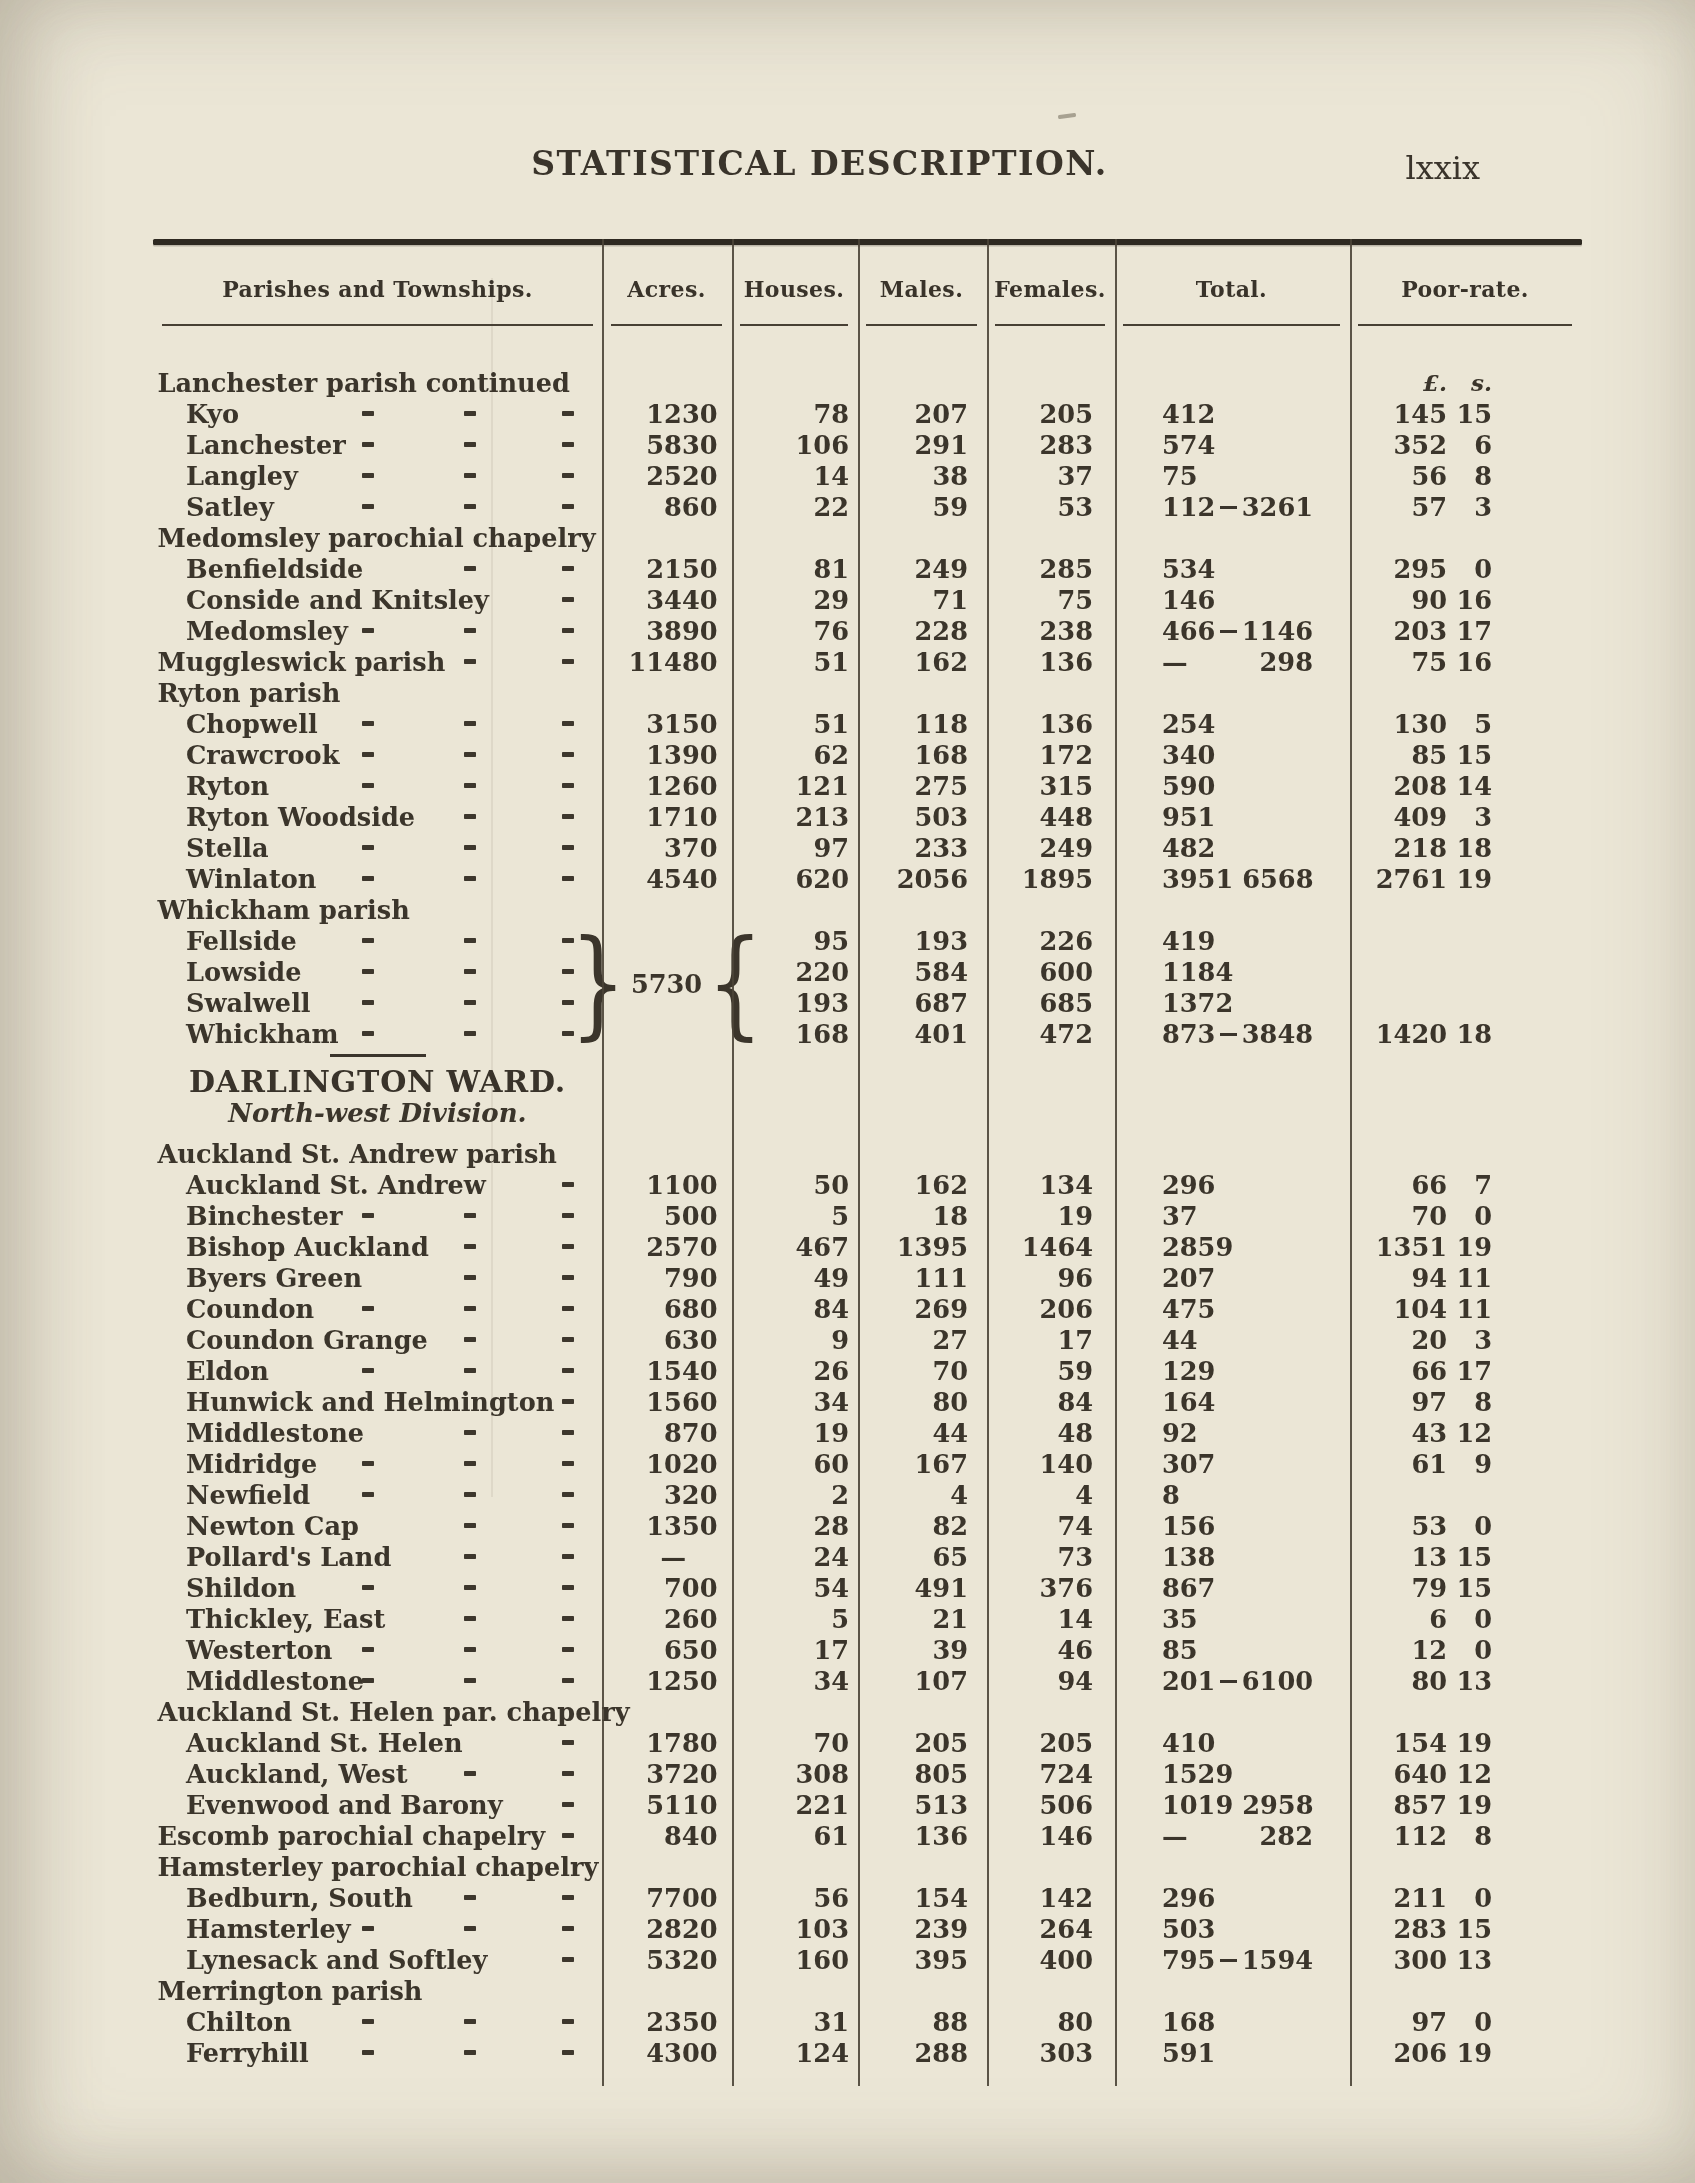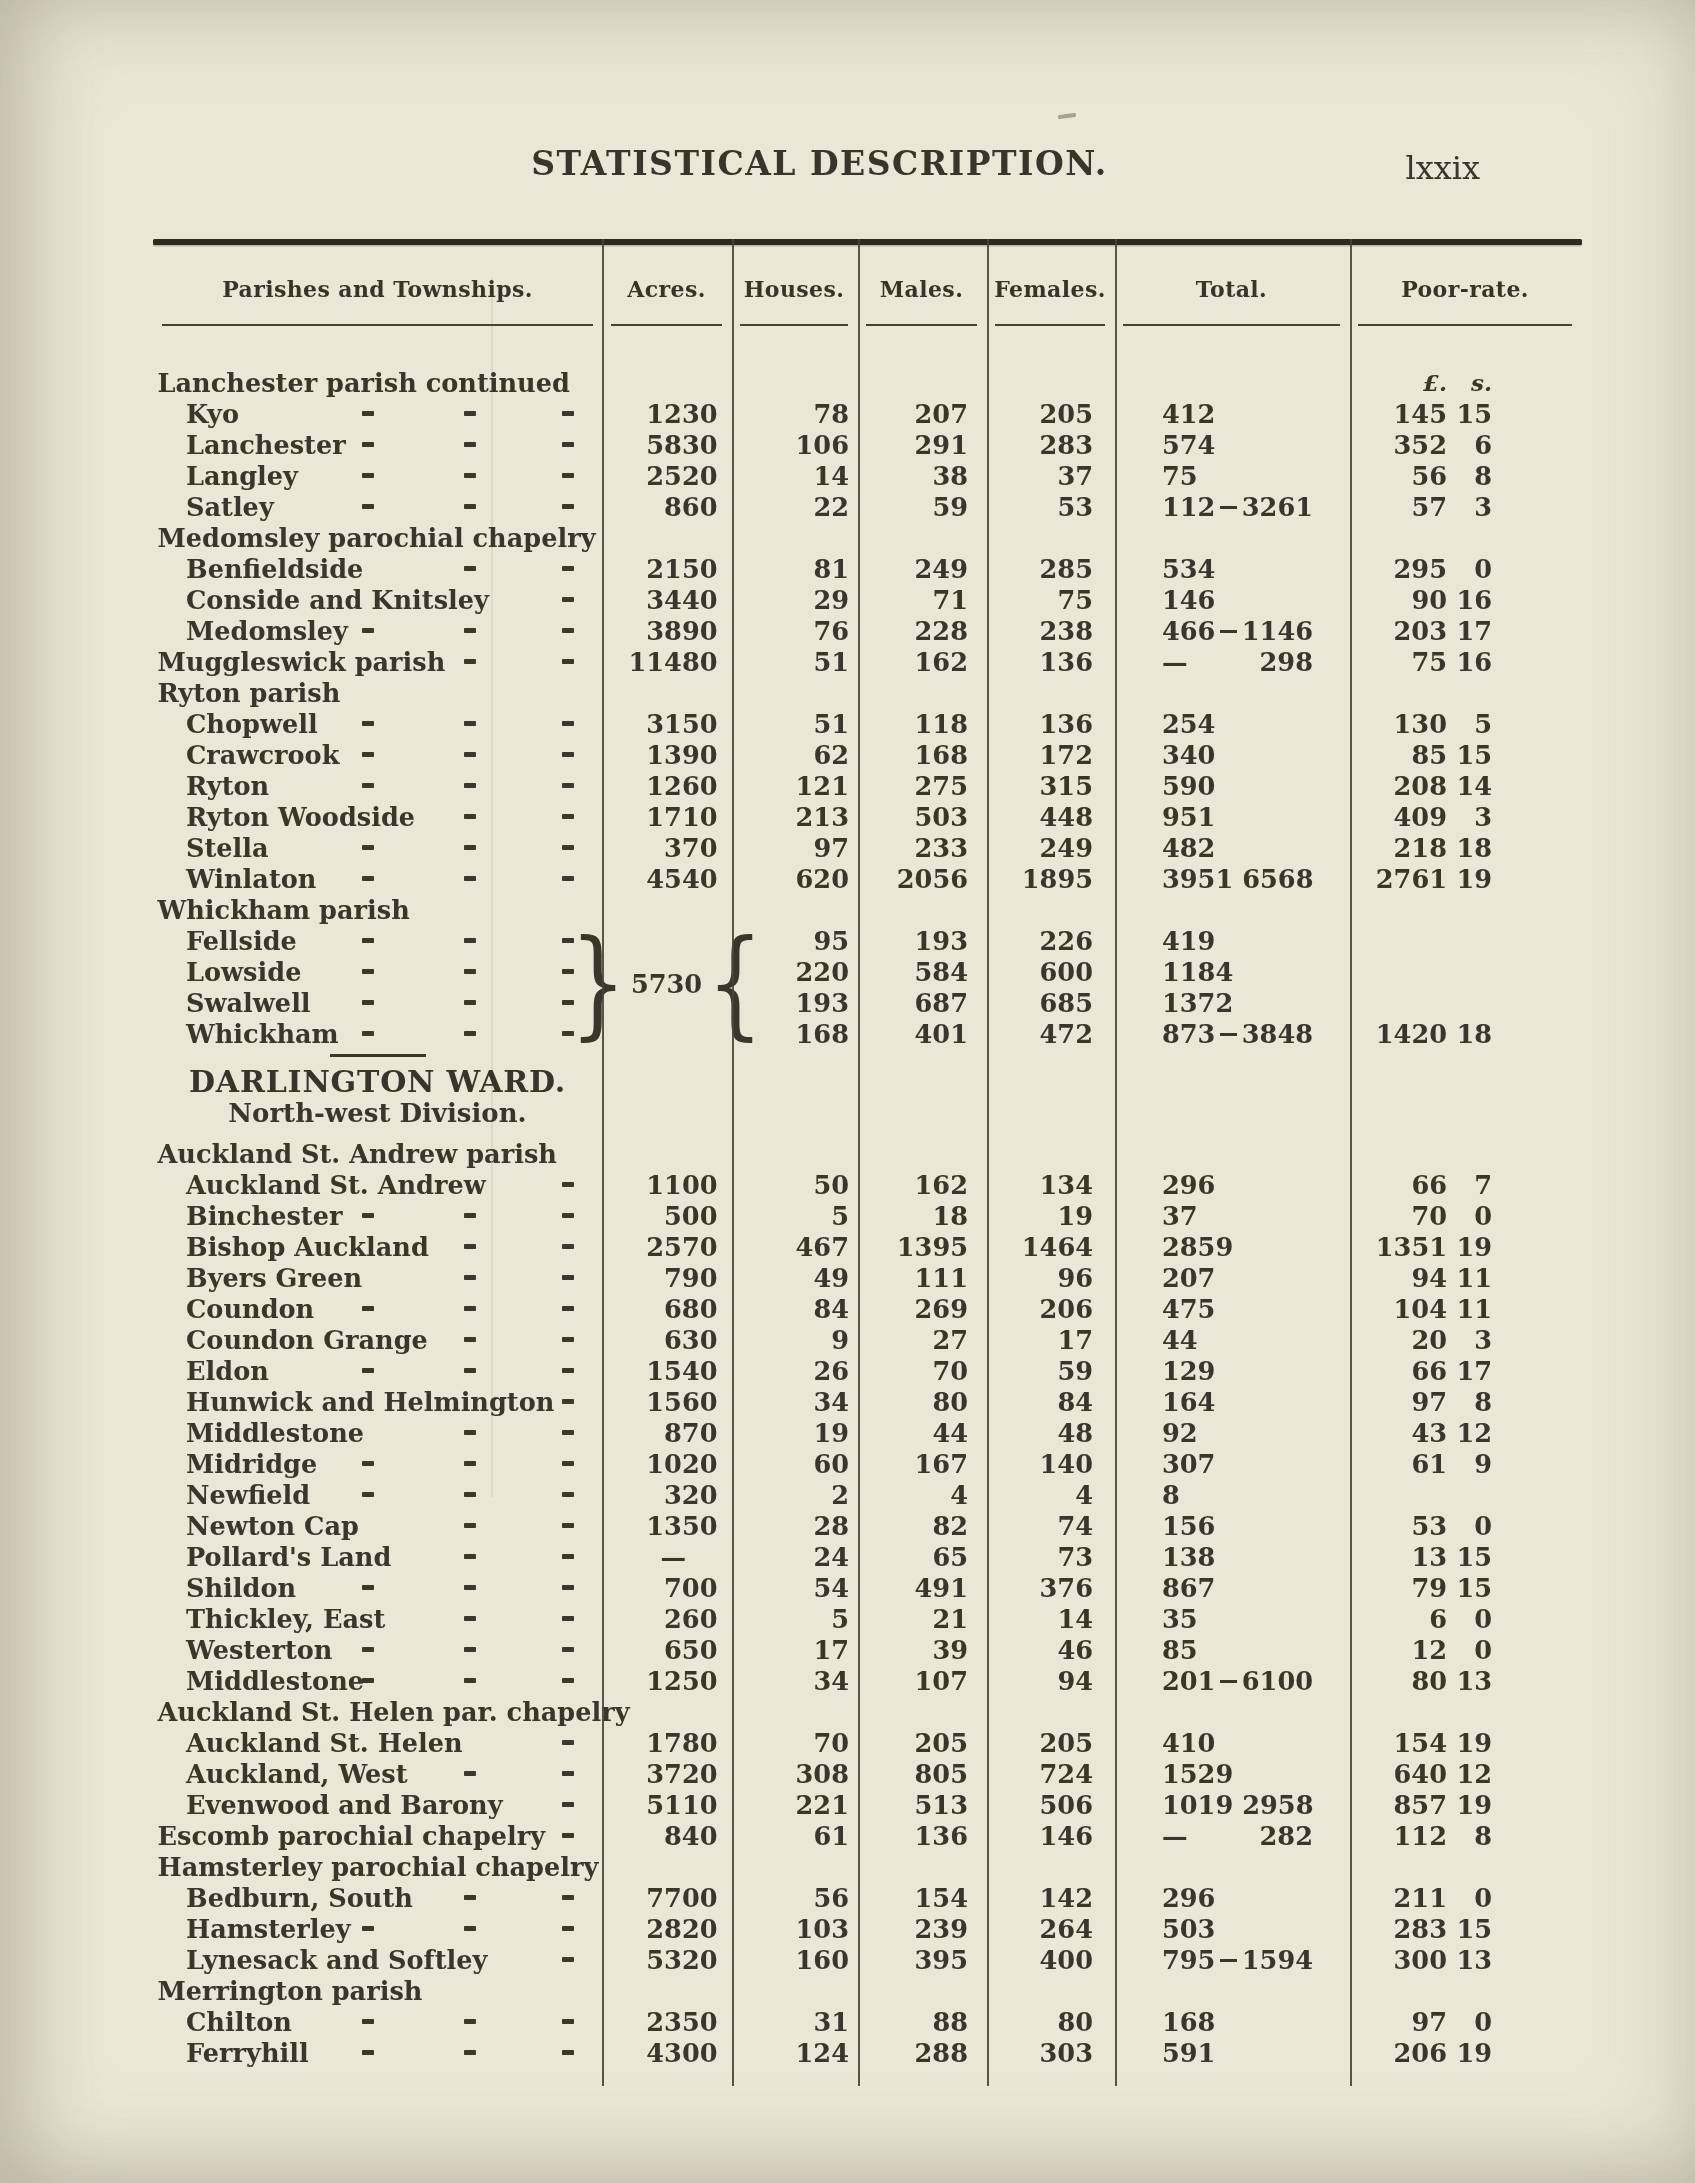--- a/index.html
+++ b/index.html
@@ -49,21 +49,21 @@
   .t2gap{margin-left:auto;}
   .c7 .lb{width:98px;text-align:right;}
   .c7 .sh{width:45px;text-align:right;}
   .units{font-style:italic;font-size:23px;font-weight:bold;}
   .units .lb{padding-right:0;}
 
   .wardrow{height:89px;align-items:flex-start;}
   .wardblock{width:449px;display:flex;flex-direction:column;align-items:center;padding-top:1.5px;}
   .wardrule{width:96px;height:3px;background:#3b352c;margin:3px 0 9px;}
   .wardhead{font-size:30px;font-weight:bold;letter-spacing:0.8px;line-height:1.05;color:#39332a;}
-  .wardsub{font-size:26px;font-weight:bold;line-height:1.25;color:#3b352b;}
+  .wardsub{font-size:26px;font-style:italic;font-weight:bold;line-height:1.25;color:#3b352b;}
 
   .vline{position:absolute;top:0;width:2.3px;height:1847px;background:#4b4437;opacity:0.9;}
 
   .braceoverlay{position:absolute;display:flex;align-items:center;justify-content:center;color:#3b352b;}
   .brace{font-size:89px;line-height:1;font-weight:normal;transform:scaleY(1.32);display:inline-block;}
   .braceval{font-size:25.6px;font-weight:bold;margin:0 4.5px;}
 </style>
 </head>
 <body>
 

